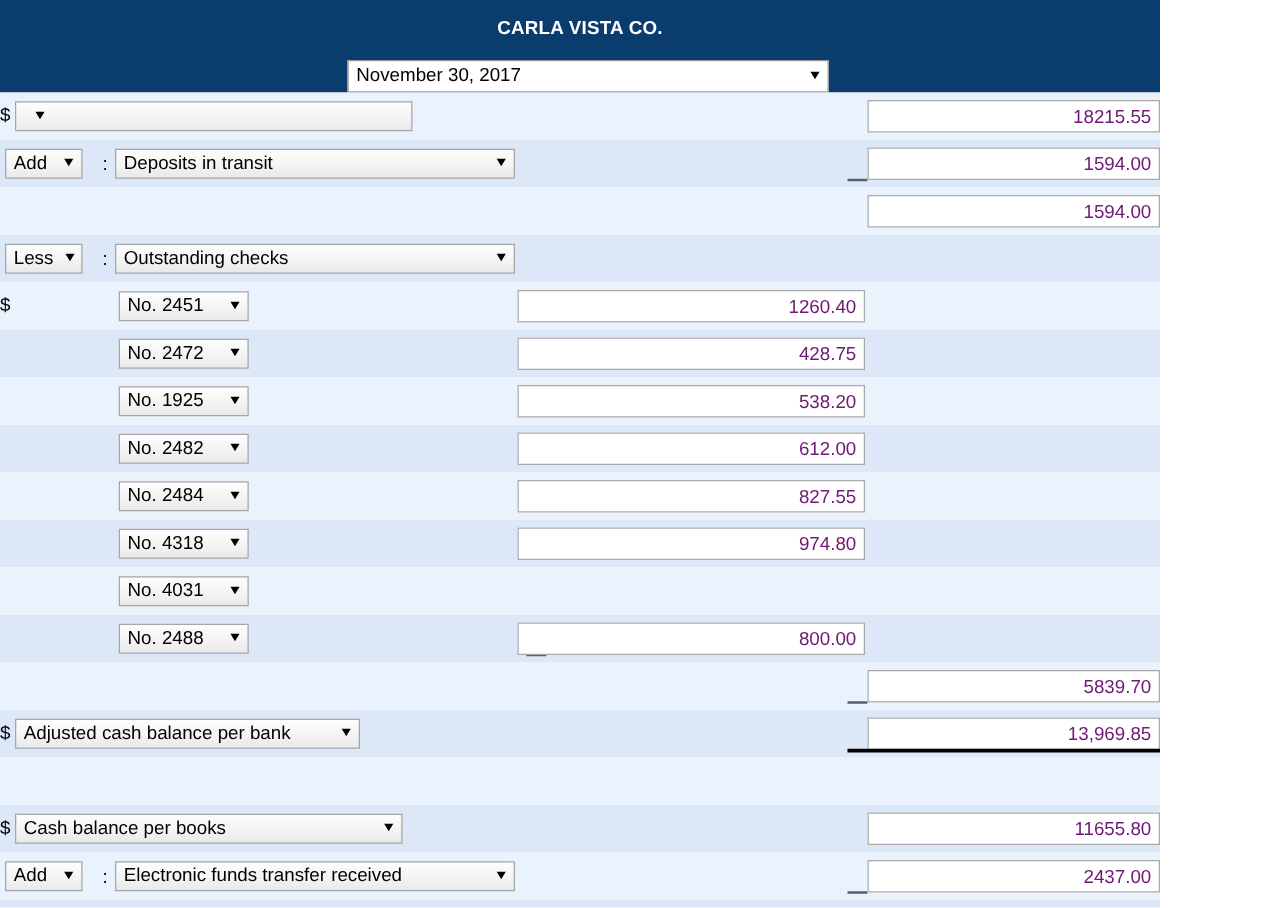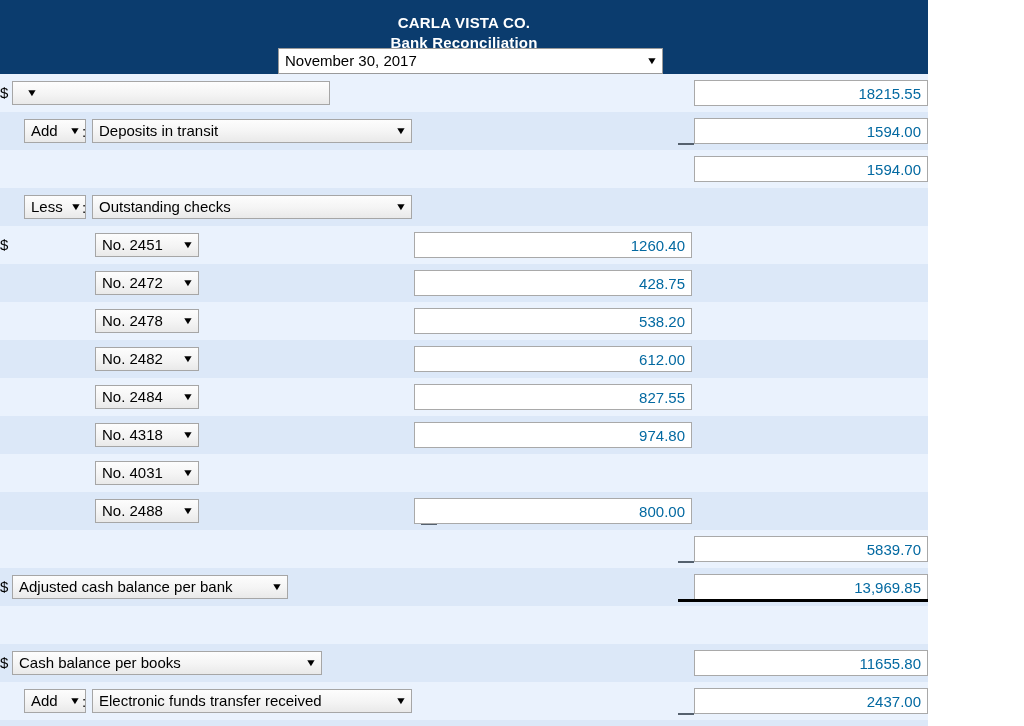--- a/index.html
+++ b/index.html
@@ -60,21 +60,21 @@
   .cell {
     position: absolute;
     top: 0;
     height: 38px;
     display: flex;
     align-items: center;
   }
 
   
   .c-label   { left: 12px; }
-  .c-prefix  { left: 24px; }
+  .c-prefix  { left: 4px; }
   .c-desc    { left: 92px; }
   .c-sub     { left: 95px; }
   .c-colon   { left: 80px; }
   .c-inner-$ { left: 420px; }
   .c-inner   { left: 414px; width: 278px; align-items: center; }
   .c-outer-$ { left: 678px; }
   .c-outer   { left: 694px; width: 234px; }
 
   
   .sel {
@@ -120,21 +120,21 @@
   .money {
     box-sizing: border-box;
     height: 26px;
     background: #ffffff;
     border: 1px solid #a9a9a9;
     text-align: right;
     padding: 0 6px;
     font-size: 15px;
     line-height: 24px;
     width: 100%;
-    color: #0369a1;
+    color: #701a75;
     font-family: "Liberation Sans", sans-serif;
   }
   .dollar {
     font-size: 15px;
     line-height: 16px;
   }
 
   
   .rule-mark {
     position: absolute;
@@ -157,21 +157,20 @@
   }
 </style>
 </head>
 <body>
 
 <div id="sheet">
 
   <div class="header">
     <div class="header-titles">
       <div>CARLA VISTA CO.</div>
-      <div>Bank Reconciliation</div>
     </div>
     <div class="date-select-wrap">
       <div class="sel date">
         <span>November 30, 2017</span>
         <span class="caret">▼</span>
       </div>
     </div>
   </div>
 
   <div class="row">
@@ -257,21 +256,21 @@
       </div>
     </div>
     <div class="cell c-inner">
       <input class="money" value="428.75" style="">
     </div>
   </div>
 
   <div class="row">
     <div class="cell c-sub">
       <div class="sel w-check">
-        <span>No. 2478</span>
+        <span>No. 1925</span>
         <span class="caret">▼</span>
       </div>
     </div>
     <div class="cell c-inner">
       <input class="money" value="538.20" style="">
     </div>
   </div>
 
   <div class="row alt">
     <div class="cell c-sub">

